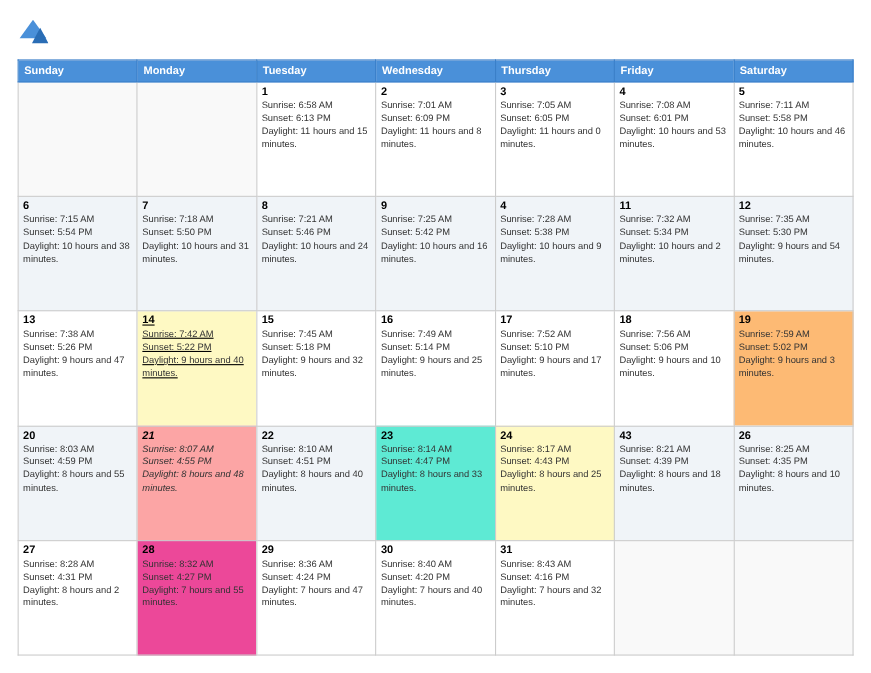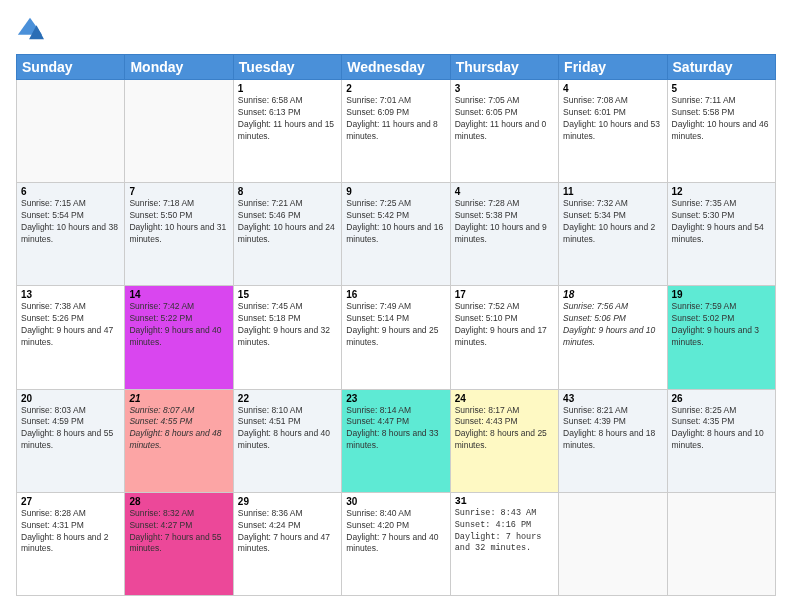--- a/index.html
+++ b/index.html
@@ -64,21 +64,21 @@
       flex: 1;
       border-collapse: collapse;
       width: 100%;
       font-size: 9px;
     }
     .calendar th {
       background: #4a90d9;
       color: #fff;
       padding: 4px 5px;
       text-align: left;
-      font-size: 14px;
+      font-size: 10px;
       font-weight: bold;
       border: 1px solid #3a7fc8;
     }
     .calendar td {
       border: 1px solid #ccc;
       vertical-align: top;
       padding: 3px 4px;
       width: calc(100% / 7);
       background: #fff;
     }
@@ -189,41 +189,41 @@
           <td style="background: rgb(240, 244, 248);">
             <span class="day-num">12</span>
             <div class="day-detail">Sunrise: 7:35 AM<br>Sunset: 5:30 PM<br>Daylight: 9 hours and 54 minutes.</div>
           </td>
         </tr>
         <tr>
           <td style="background: rgb(255, 255, 255);">
             <span class="day-num">13</span>
             <div class="day-detail">Sunrise: 7:38 AM<br>Sunset: 5:26 PM<br>Daylight: 9 hours and 47 minutes.</div>
           </td>
-          <td style="background: #d946ef;">
+          <td style="background: #fef9c3; text-decoration: underline;">
             <span class="day-num">14</span>
             <div class="day-detail">Sunrise: 7:42 AM<br>Sunset: 5:22 PM<br>Daylight: 9 hours and 40 minutes.</div>
           </td>
           <td style="background: rgb(255, 255, 255);">
             <span class="day-num">15</span>
             <div class="day-detail">Sunrise: 7:45 AM<br>Sunset: 5:18 PM<br>Daylight: 9 hours and 32 minutes.</div>
           </td>
           <td style="background: rgb(255, 255, 255);">
             <span class="day-num">16</span>
             <div class="day-detail">Sunrise: 7:49 AM<br>Sunset: 5:14 PM<br>Daylight: 9 hours and 25 minutes.</div>
           </td>
           <td style="background: rgb(255, 255, 255);">
             <span class="day-num">17</span>
             <div class="day-detail">Sunrise: 7:52 AM<br>Sunset: 5:10 PM<br>Daylight: 9 hours and 17 minutes.</div>
           </td>
-          <td style="background: rgb(255, 255, 255); font-style: italic;">
+          <td style="background: rgb(255, 255, 255);">
             <span class="day-num">18</span>
             <div class="day-detail">Sunrise: 7:56 AM<br>Sunset: 5:06 PM<br>Daylight: 9 hours and 10 minutes.</div>
           </td>
-          <td style="background: #5eead4; margin-left: 26px;">
+          <td style="background: #fdba74; margin-left: 26px;">
             <span class="day-num">19</span>
             <div class="day-detail">Sunrise: 7:59 AM<br>Sunset: 5:02 PM<br>Daylight: 9 hours and 3 minutes.</div>
           </td>
         </tr>
         <tr>
           <td style="background: rgb(240, 244, 248);">
             <span class="day-num">20</span>
             <div class="day-detail">Sunrise: 8:03 AM<br>Sunset: 4:59 PM<br>Daylight: 8 hours and 55 minutes.</div>
           </td>
           <td style="background: #fca5a5; font-style: italic;">
@@ -261,21 +261,21 @@
             <div class="day-detail">Sunrise: 8:32 AM<br>Sunset: 4:27 PM<br>Daylight: 7 hours and 55 minutes.</div>
           </td>
           <td style="background: rgb(255, 255, 255); margin-top: 36px;">
             <span class="day-num">29</span>
             <div class="day-detail">Sunrise: 8:36 AM<br>Sunset: 4:24 PM<br>Daylight: 7 hours and 47 minutes.</div>
           </td>
           <td style="background: rgb(255, 255, 255);">
             <span class="day-num">30</span>
             <div class="day-detail">Sunrise: 8:40 AM<br>Sunset: 4:20 PM<br>Daylight: 7 hours and 40 minutes.</div>
           </td>
-          <td style="background: rgb(255, 255, 255); font-family: Liberation Mono, monospace;">
+          <td style="background: rgb(255, 255, 255);">
             <span class="day-num">31</span>
             <div class="day-detail">Sunrise: 8:43 AM<br>Sunset: 4:16 PM<br>Daylight: 7 hours and 32 minutes.</div>
           </td>
           <td class="empty-cell" style="background: rgb(250, 250, 250);"></td>
           <td class="empty-cell" style="background: rgb(250, 250, 250);"></td>
         </tr>
       </tbody>
   </table>
 </div>
 

